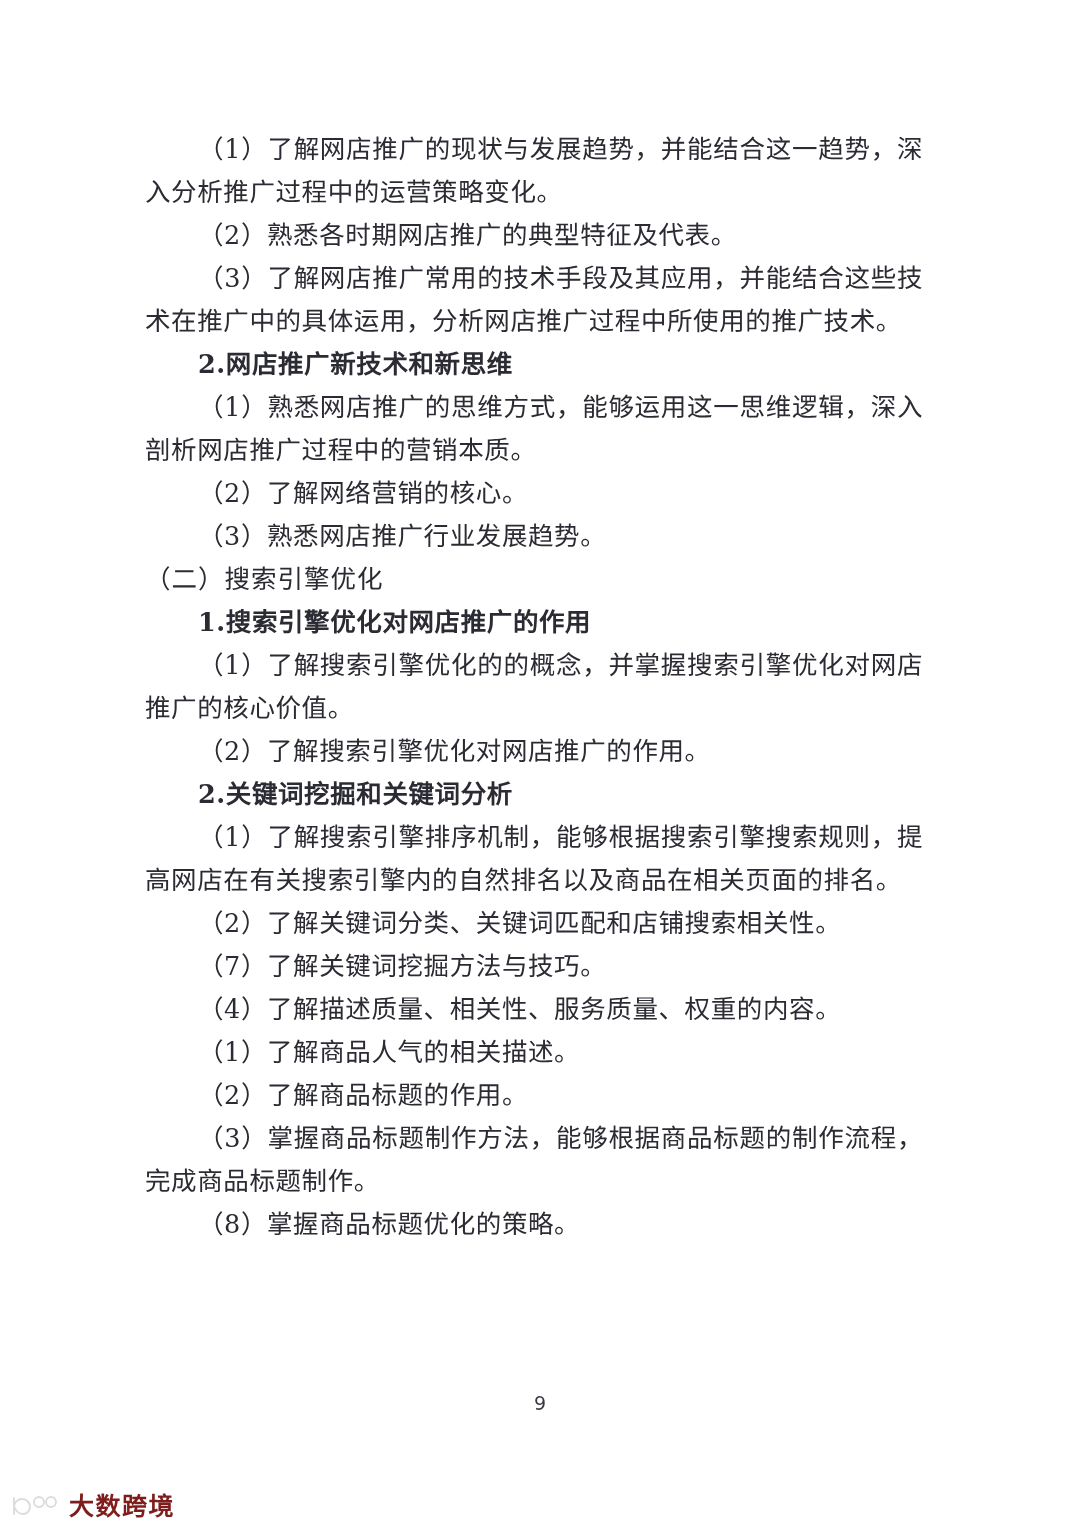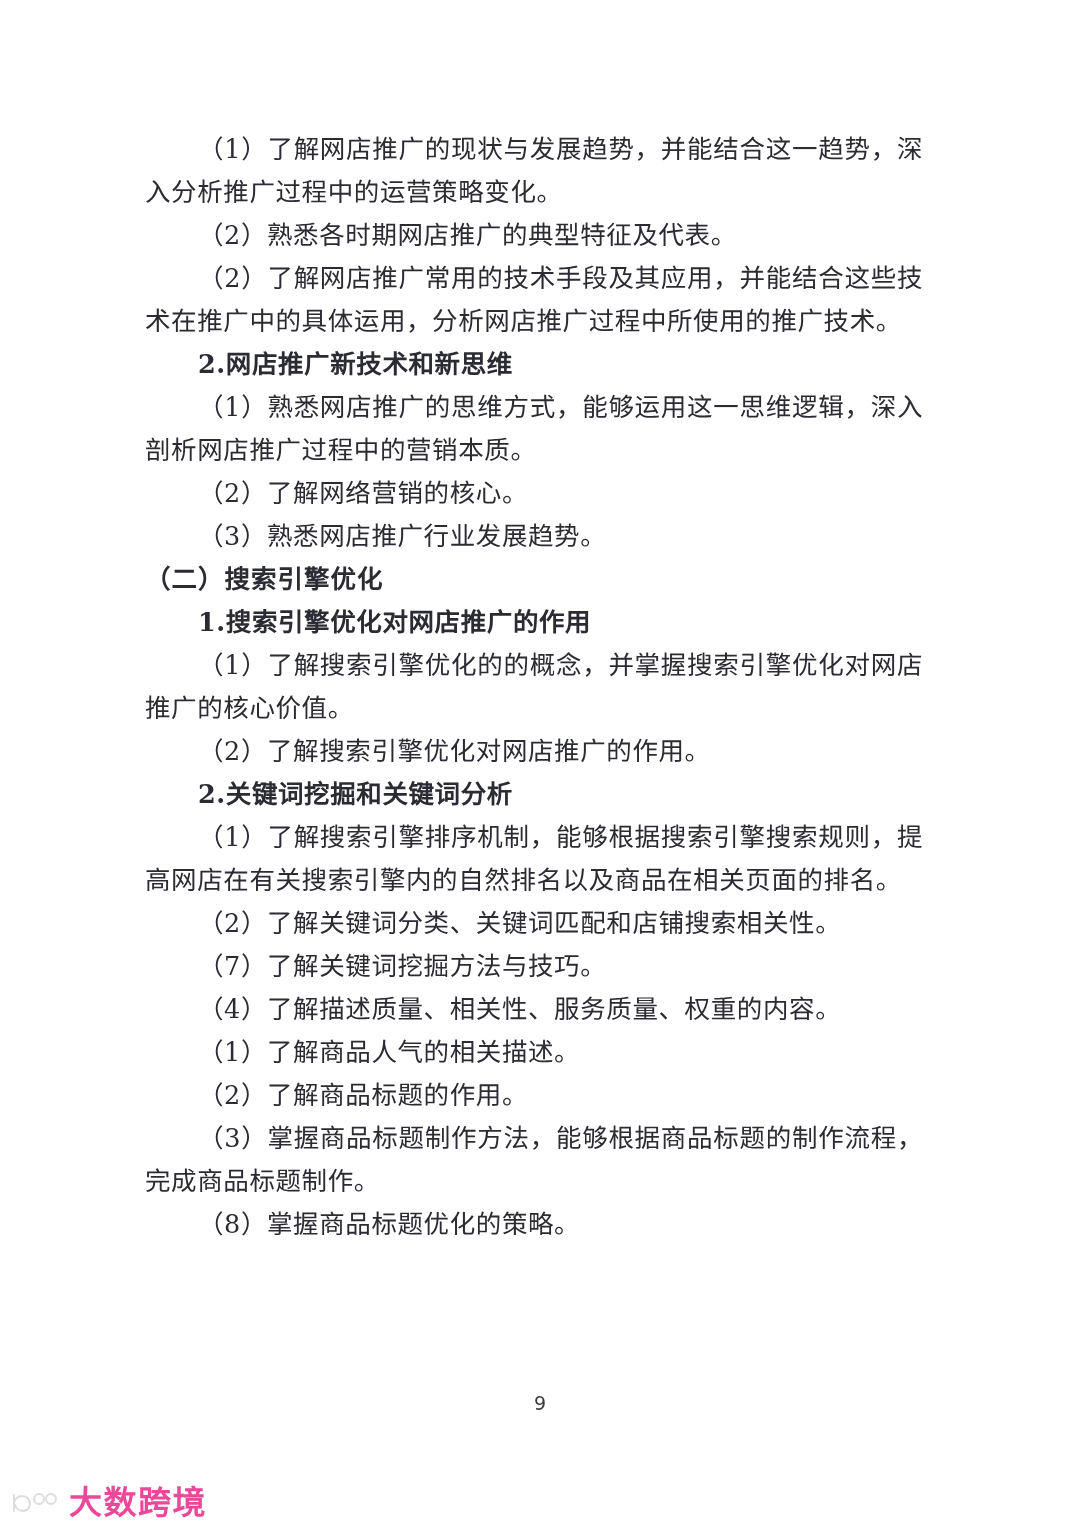--- a/index.html
+++ b/index.html
@@ -43,21 +43,21 @@
   }
 
   
   .subhead {
     text-indent: 53px;
     font-weight: bold;
   }
 
   
   .section-heading {
-    font-weight: bold;
+    font-weight: normal;
     text-indent: 0;
     letter-spacing: 1px;
   }
 
   
   .page-number {
     position: absolute;
     left: 0;
     right: 0;
     top: 1392px;
@@ -79,44 +79,44 @@
   }
 
   .watermark-mark {
     display: block;
     width: 52px;
     height: 26px;
   }
 
   .watermark-text {
     font-family: "DejaVu Sans", "Liberation Sans", sans-serif;
-    font-size: 33px;
+    font-size: 25px;
     font-weight: bold;
     letter-spacing: 1.5px;
-    color: #ec4899;
+    color: #7f1d1d;
     -webkit-text-stroke: 1.4px #ffffff;
     paint-order: stroke fill;
     text-shadow:
       -1px -1px 0 #ffffff,
        1px -1px 0 #ffffff,
       -1px  1px 0 #ffffff,
        1px  1px 0 #ffffff;
     line-height: 1;
   }
 </style>
 </head>
 <body>
 
 <div class="page">
 
   <div class="content">
 
     <div class="line para">（1）了解网店推广的现状与发展趋势，并能结合这一趋势，深入分析推广过程中的运营策略变化。</div>
     <div class="line para">（2）熟悉各时期网店推广的典型特征及代表。</div>
-    <div class="line para">（2）了解网店推广常用的技术手段及其应用，并能结合这些技术在推广中的具体运用，分析网店推广过程中所使用的推广技术。</div>
+    <div class="line para">（3）了解网店推广常用的技术手段及其应用，并能结合这些技术在推广中的具体运用，分析网店推广过程中所使用的推广技术。</div>
     <div class="line subhead">2.网店推广新技术和新思维</div>
     <div class="line para">（1）熟悉网店推广的思维方式，能够运用这一思维逻辑，深入剖析网店推广过程中的营销本质。</div>
     <div class="line para">（2）了解网络营销的核心。</div>
     <div class="line para">（3）熟悉网店推广行业发展趋势。</div>
     <div class="line section-heading">（二）搜索引擎优化</div>
     <div class="line subhead">1.搜索引擎优化对网店推广的作用</div>
     <div class="line para">（1）了解搜索引擎优化的的概念，并掌握搜索引擎优化对网店推广的核心价值。</div>
     <div class="line para">（2）了解搜索引擎优化对网店推广的作用。</div>
     <div class="line subhead">2.关键词挖掘和关键词分析</div>
     <div class="line para">（1）了解搜索引擎排序机制，能够根据搜索引擎搜索规则，提高网店在有关搜索引擎内的自然排名以及商品在相关页面的排名。</div>

